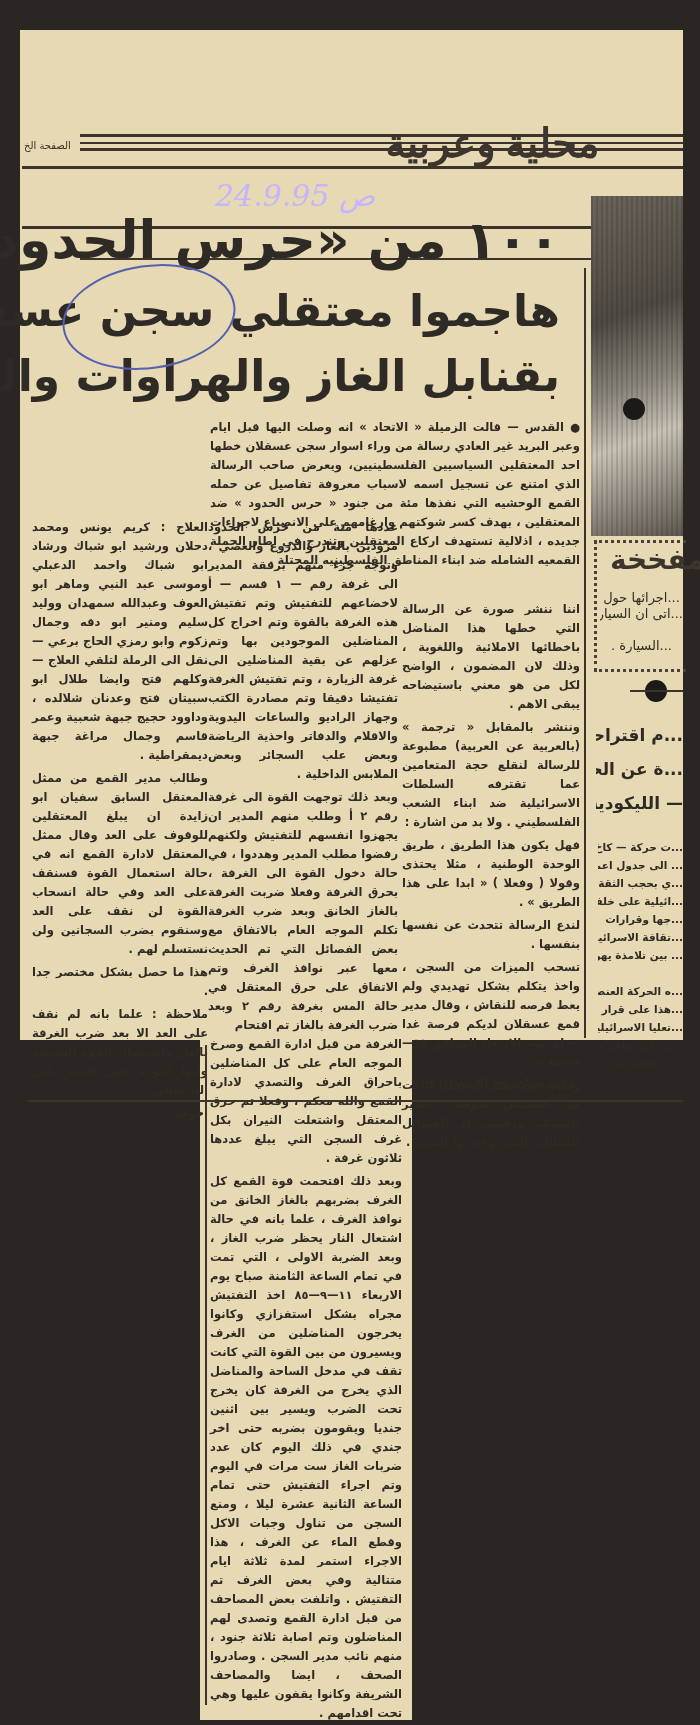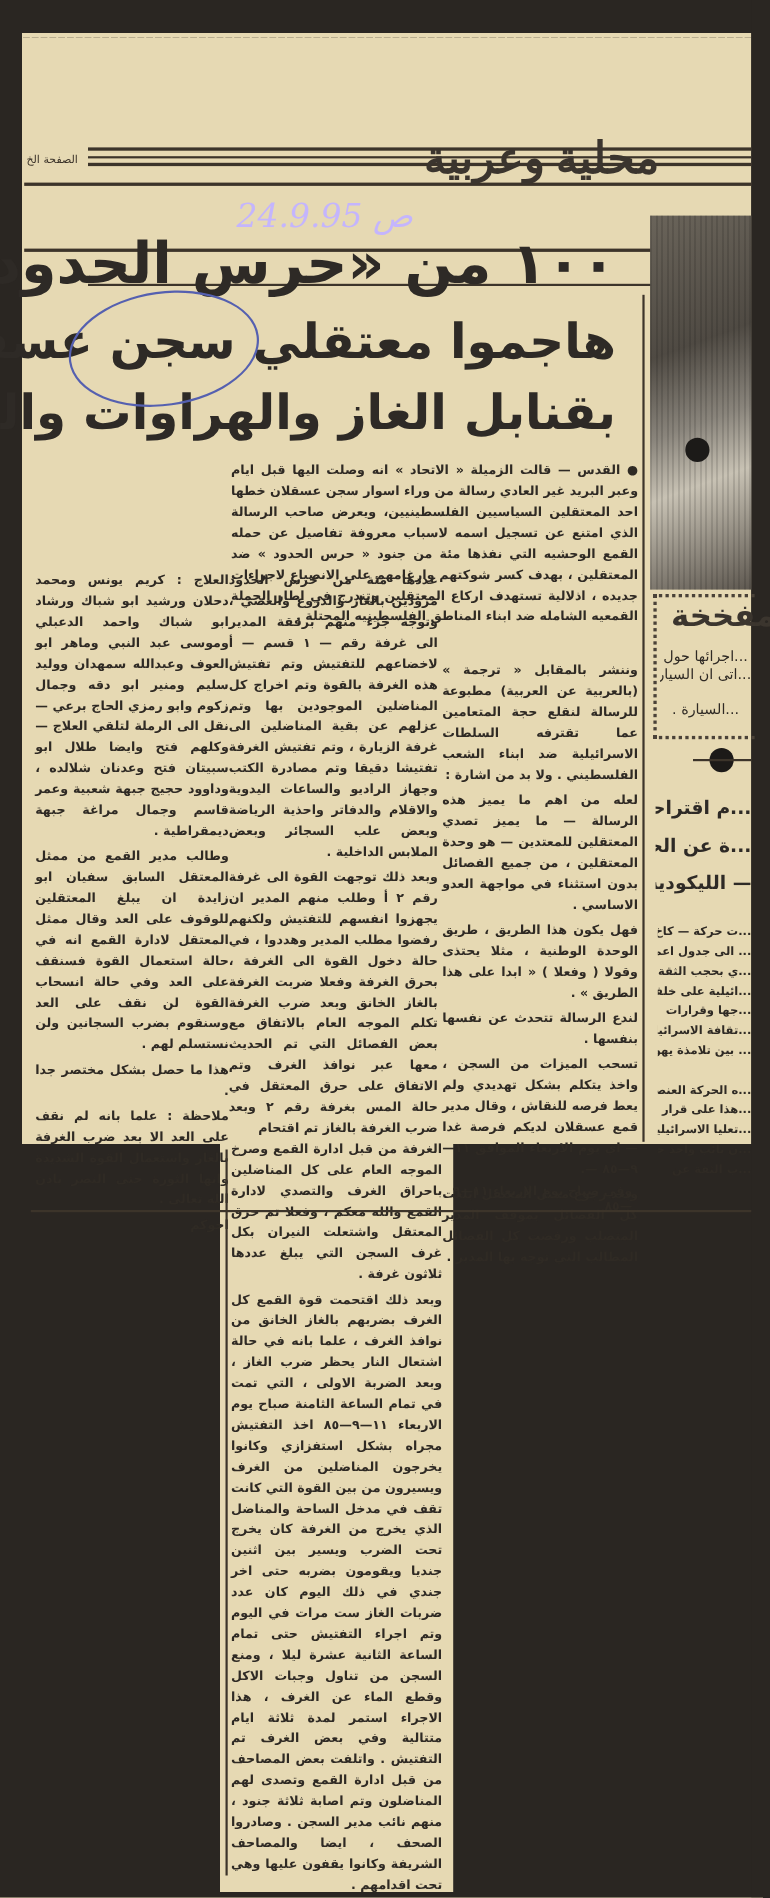--- a/index.html
+++ b/index.html
@@ -93,22 +93,22 @@
 <div class="headline h3">بقنابل الغاز والهراوات والدروع</div>
 <div class="circle-mark"></div>
 
 <div class="vline" style="left:584px;top:268px;height:770px;"></div>
 
 <div class="col lead2">
   <p>● القدس — قالت الزميلة « الاتحاد » انه وصلت اليها قبل ايام وعبر البريد غير العادي رسالة من وراء اسوار سجن عسقلان خطها احد المعتقلين السياسيين الفلسطينيين، ويعرض صاحب الرسالة الذي امتنع عن تسجيل اسمه لاسباب معروفة تفاصيل عن حمله القمع الوحشيه التي نفذها مئة من جنود « حرس الحدود » ضد المعتقلين ، بهدف كسر شوكتهم وارغامهم على الانصياع لاجراءات جديده ، اذلالية تستهدف اركاع المعتقلين وتندرج في اطار الحملة القمعيه الشامله ضد ابناء المناطق الفلسطينيه المحتلة .</p>
 </div>
 
 <div class="col col-right">
+  <p>اننا ننشر صورة عن الرسالة التي خطها هذا المناضل باخطائها الاملائية واللغوية ، وذلك لان المضمون ، الواضح لكل من هو معني باستيضاحه يبقى الاهم .</p>
   <p>وننشر بالمقابل « ترجمة » (بالعربية عن العربية) مطبوعة للرسالة لنقلع حجة المتعامين عما تقترفه السلطات الاسرائيلية ضد ابناء الشعب الفلسطيني . ولا بد من اشارة :</p>
-  <p>لعله من اهم ما يميز هذه الرسالة — ما يميز تصدي المعتقلين للمعتدين — هو وحدة المعتقلين ، من جميع الفصائل بدون استثناء في مواجهة العدو الاساسي .</p>
   <p>فهل يكون هذا الطريق ، طريق الوحدة الوطنية ، مثلا يحتذى وقولا ( وفعلا ) « ابدا على هذا الطريق » .</p>
   <p>لندع الرسالة تتحدث عن نفسها بنفسها .</p>
   <p>تسحب الميزات من السجن ، واخذ يتكلم بشكل تهديدي ولم يعط فرصه للنقاش ، وقال مدير قمع عسقلان لديكم فرصة غدا — اي يوم الاربعاء الموافق ١١—٩—٨٥ —.</p>
   <p>وبعد رجوع ممثل المعتقل ابلغت كل الفصائل بموقف المدير المتصلب ورفضت كل الفصائل المطالب التي توجه بها المدير .</p>
 </div>
 <div class="dateline">وفي صباح يوم الاربعاء ١١—٩—٨٥</div>
 
 <div class="col col-mid">
   <p>عددها مئة من حرس الحدود مزودين بالغاز والدروع والعصي ، وتوجه جزء منهم برفقة المدير الى غرفة رقم — ١ قسم — أ لاخضاعهم للتفتيش وتم تفتيش هذه الغرفة بالقوة وتم اخراج كل المناضلين الموجودين بها وتم عزلهم عن بقية المناضلين الى غرفة الزيارة ، وتم تفتيش الغرفة تفتيشا دقيقا وتم مصادرة الكتب وجهاز الراديو والساعات اليدوية والاقلام والدفاتر واحذية الرياضة وبعض علب السجائر وبعض الملابس الداخلية .</p>
   <p>وبعد ذلك توجهت القوة الى غرفة رقم ٢ أ وطلب منهم المدير ان يجهزوا انفسهم للتفتيش ولكنهم رفضوا مطلب المدير وهددوا ، في حالة دخول القوة الى الغرفة ، بحرق الغرفة وفعلا ضربت الغرفة بالغاز الخانق وبعد ضرب الغرفة تكلم الموجه العام بالاتفاق مع بعض الفصائل التي تم الحديث معها عبر نوافذ الغرف وتم الاتفاق على حرق المعتقل في حالة المس بغرفة رقم ٢ وبعد ضرب الغرفة بالغاز تم اقتحام</p>

